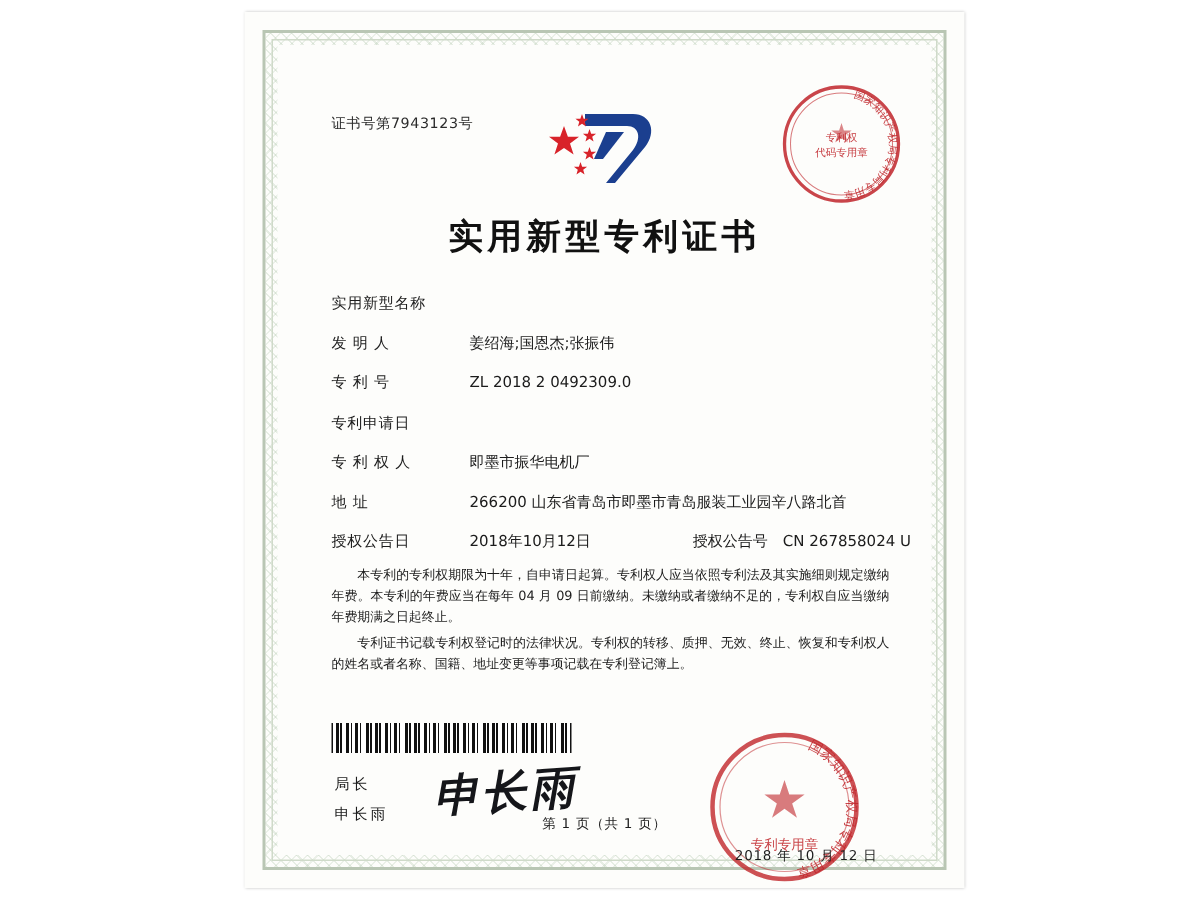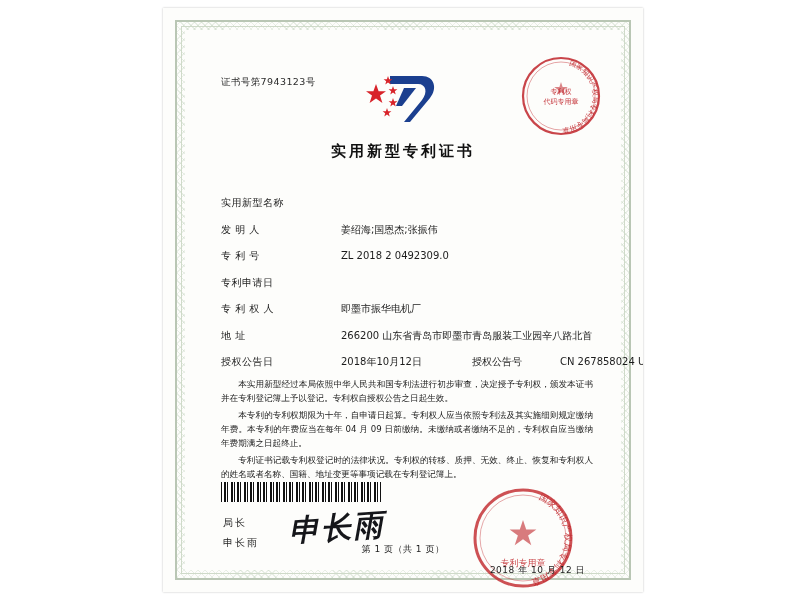--- a/index.html
+++ b/index.html
@@ -98,21 +98,21 @@
   }
 
   
   .doc-title {
     position: absolute;
     left: 0;
     right: 0;
     top: 112px;
     text-align: center;
     font-family: "DejaVu Serif", "Liberation Serif", serif;
-    font-size: 15px;
+    font-size: 23px;
     font-weight: bold;
     letter-spacing: 3px;
     color: #111;
   }
 
   
   .seal-top {
     position: absolute;
     right: 18px;
     top: 24px;
@@ -127,38 +127,37 @@
     right: 26px;
     top: 166px;
     font-size: 10px;
     color: #1c1c1c;
   }
   .field-row {
     display: flex;
     align-items: flex-start;
     margin-bottom: 13px;
     line-height: 1.35;
-    gap: 28px;
   }
   .field-label {
     flex: 0 0 auto;
     white-space: nowrap;
     letter-spacing: 0.5px;
   }
   .field-label.w-wide { width: 92px; }
   .field-label.w-mid { width: 92px; }
   .field-value {
     flex: 1 1 auto;
     white-space: nowrap;
     overflow: hidden;
     text-overflow: ellipsis;
   }
   .field-row.split .field-value { flex: 0 0 auto; }
   .field-second-label {
-    margin-left: 22px;
+    margin-left: 68px;
     white-space: nowrap;
   }
   .field-second-value {
     margin-left: 10px;
     white-space: nowrap;
   }
 
   
   .paragraphs {
     position: absolute;
@@ -321,21 +320,20 @@
         </div>
         <div class="field-row split">
           <div class="field-label w-mid">授权公告日</div>
           <div class="field-value">2018年10月12日</div>
           <div class="field-second-label">授权公告号</div>
           <div class="field-second-value">CN 267858024 U</div>
         </div>
       </div>
 
       <div class="paragraphs">
-        <p>本实用新型经过本局依照中华人民共和国专利法进行初步审查，决定授予专利权，颁发本证书并在专利登记簿上予以登记。专利权自授权公告之日起生效。</p>
         <p>本专利的专利权期限为十年，自申请日起算。专利权人应当依照专利法及其实施细则规定缴纳年费。本专利的年费应当在每年 04 月 09 日前缴纳。未缴纳或者缴纳不足的，专利权自应当缴纳年费期满之日起终止。</p>
         <p>专利证书记载专利权登记时的法律状况。专利权的转移、质押、无效、终止、恢复和专利权人的姓名或者名称、国籍、地址变更等事项记载在专利登记簿上。</p>
       </div>
 
       <div class="barcode"></div>
 
       <div class="sig-label">局长</div>
       <div class="sig-name">申长雨</div>
       <div class="sig-handwriting">申长雨</div>
 

